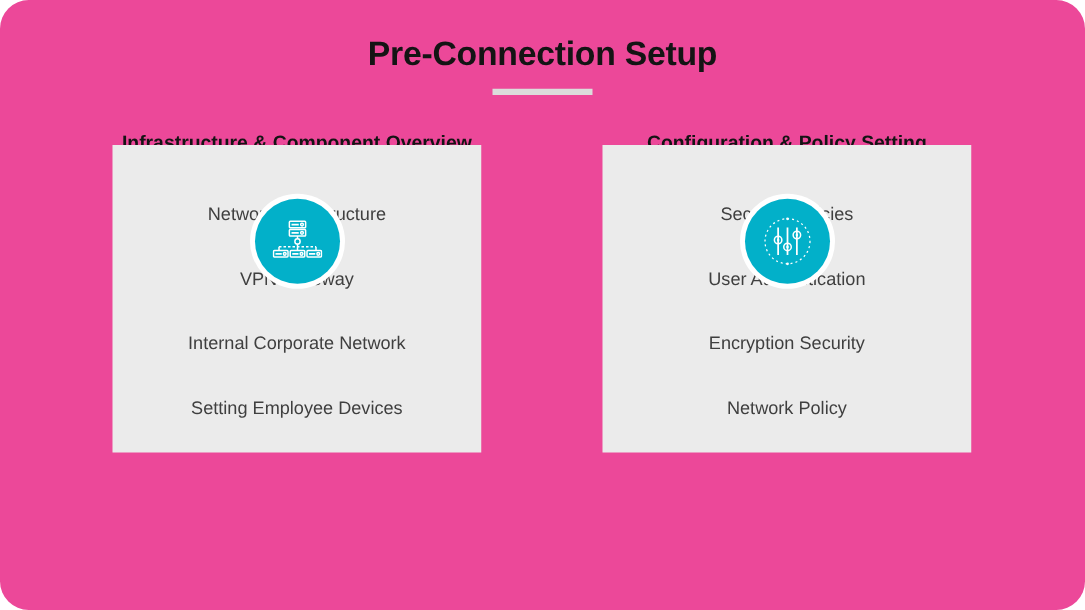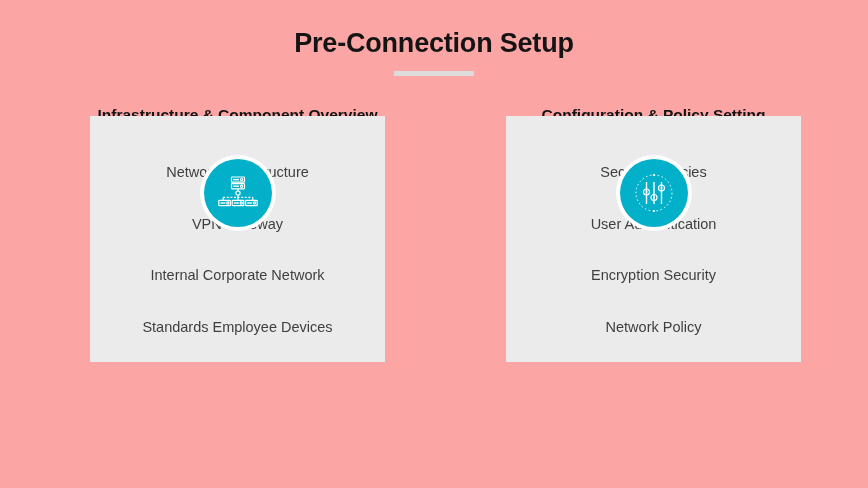--- a/index.html
+++ b/index.html
@@ -9,21 +9,22 @@
     height: 488px;
     background: #ffffff;
     font-family: "Liberation Sans", sans-serif;
     overflow: hidden;
   }
 
   .slide {
     position: relative;
     width: 868px;
     height: 488px;
-    background: #fca5a5;
+    background: #ec4899;
+    border-radius: 23px;
   }
 
   
   .title-block {
     position: absolute;
     top: 26px;
     left: 0;
     width: 868px;
     text-align: center;
   }
@@ -50,21 +51,21 @@
     width: 868px;
     height: 340px;
   }
 
   .column {
     position: absolute;
     top: 0;
     width: 295px;
   }
   .column.left  { left: 90px; }
-  .column.right { left: 506px; }
+  .column.right { left: 482px; }
 
   .col-heading {
     text-align: center;
     font-size: 15.5px;
     font-weight: bold;
     color: #141414;
     line-height: 21px;
     height: 46px;
     padding: 0 6px;
   }
@@ -163,21 +164,21 @@
               <circle cx="36.6" cy="27" r="1.1"></circle>
             </svg>
           </span>
         </div>
       </div>
 
       <div class="panel">
         <div class="panel-item">Network Infrastructure</div>
         <div class="panel-item">VPN Gateway</div>
         <div class="panel-item">Internal Corporate Network</div>
-        <div class="panel-item">Standards Employee Devices</div>
+        <div class="panel-item">Setting Employee Devices</div>
       </div>
     </div>
 
     <div class="column right">
 
       <div class="col-heading">Configuration &amp; Policy Setting</div>
 
       <div class="icon-wrap">
         <div class="icon-circle">
           <span>

